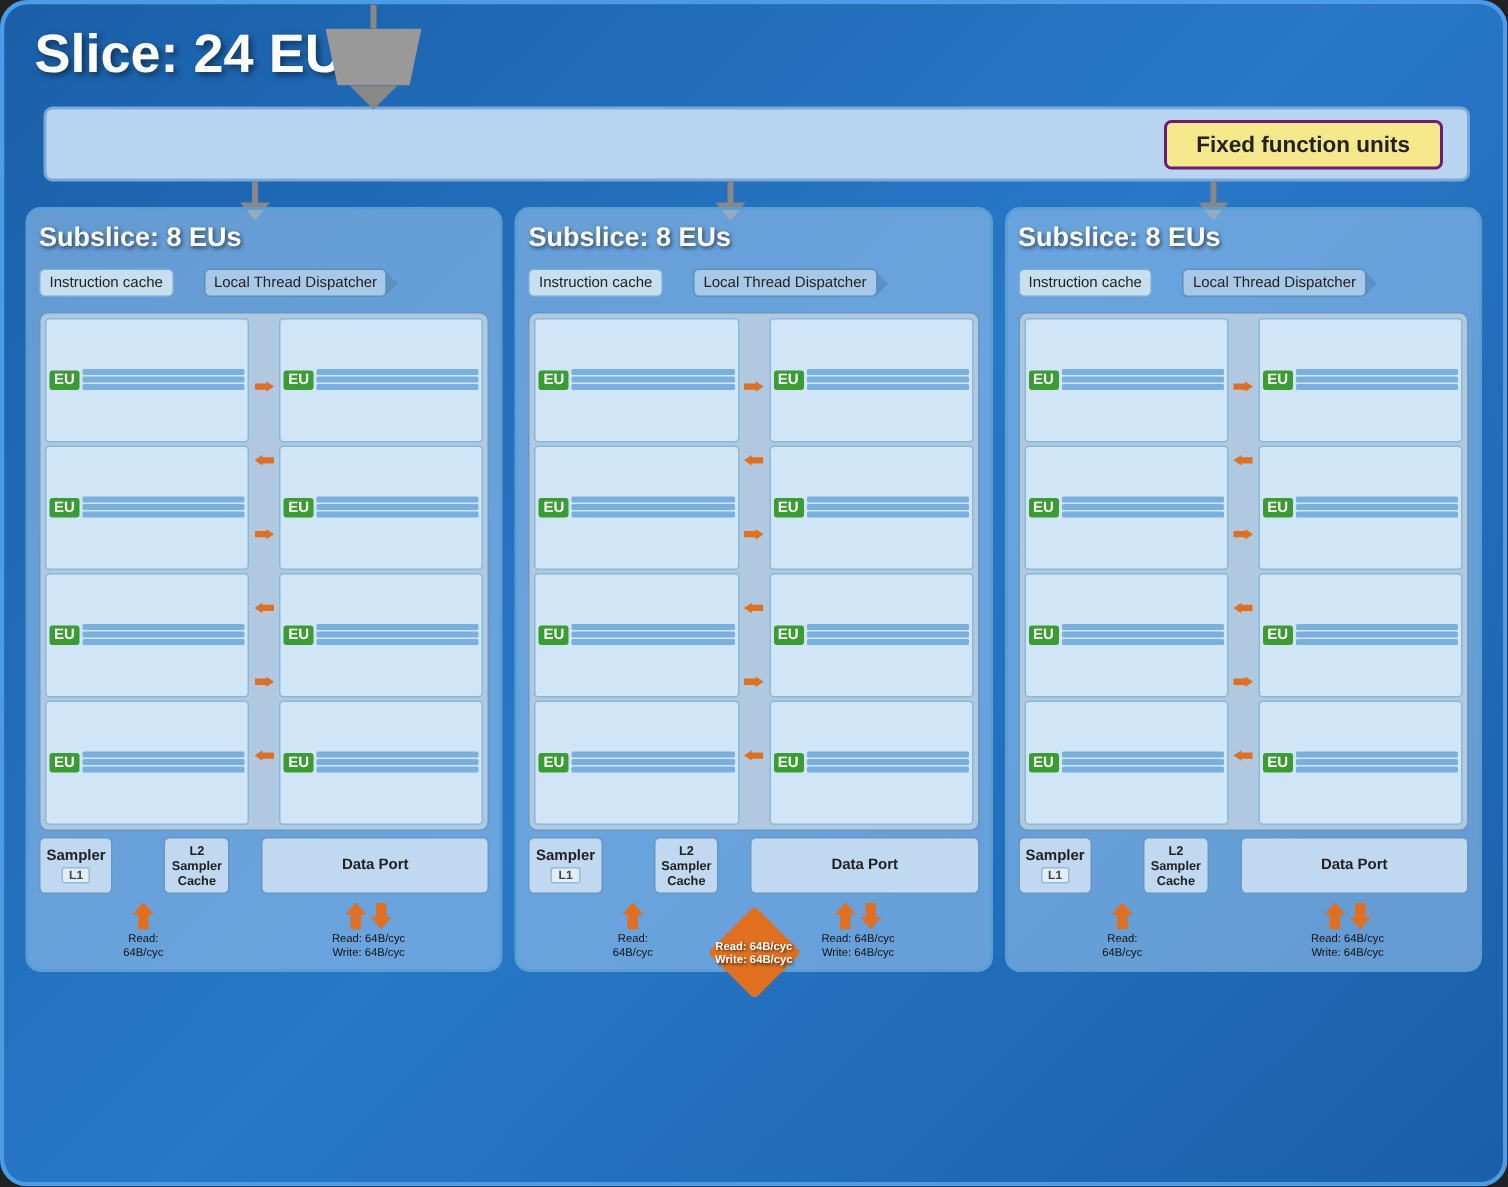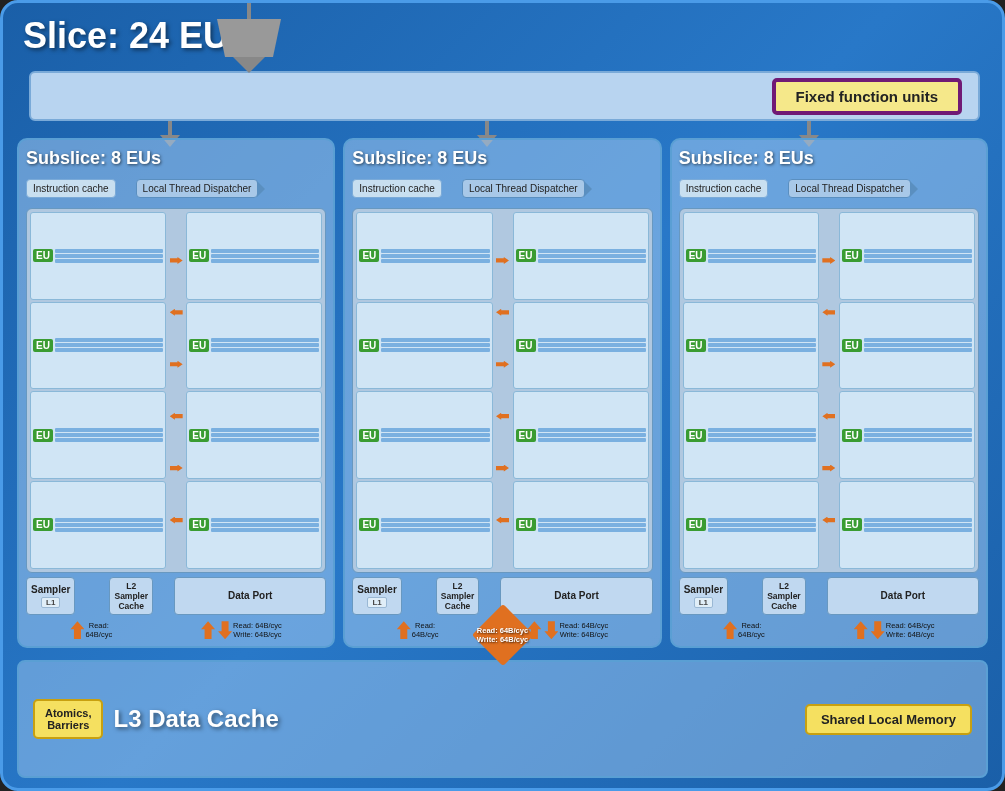--- a/index.html
+++ b/index.html
@@ -210,20 +210,21 @@
       justify-content: center;
     }
     .rw-area {
       display: flex;
       justify-content: space-around;
       align-items: flex-end;
       padding: 2px 0 0;
     }
     .rw-group {
       display: flex;
+      flex-direction: column;
       align-items: center;
       gap: 1px;
     }
     .arr-up-sm {
       width: 14px;
       height: 18px;
       background: #e07020;
       clip-path: polygon(25% 100%, 25% 45%, 0% 45%, 50% 0%, 100% 45%, 75% 45%, 75% 100%);
     }
     .arr-down-sm {
@@ -318,21 +319,21 @@
 
   <div class="title">Slice: 24 EUs</div>
 
   <div style="position:absolute;top:0;left:206px;display:flex;flex-direction:column;align-items:center;z-index:5">
     <div style="width:4px;height:16px;background:#888;"></div>
     <div style="width:80px;height:38px;background:#999;clip-path:polygon(10% 0%,90% 0%,80% 100%,20% 100%);"></div>
     <div style="width:0;height:0;border-left:16px solid transparent;border-right:16px solid transparent;border-top:16px solid #888;"></div>
   </div>
 
   <div style="position:absolute;top:68px;left:26px;right:22px;height:50px;background:#b8d4f0;border-radius:6px;border:2px solid #7aaad8;display:flex;align-items:center;justify-content:flex-end;padding-right:16px;">
-    <div style="background:#f5e88a;border:4px solid #701a75;border-radius:5px;padding:6px 20px;font-size:15px;font-weight:bold;color:#222;">Fixed function units</div>
+    <div style="background:#f5e88a;border:2px solid #701a75;border-radius:5px;padding:6px 20px;font-size:15px;font-weight:bold;color:#222;">Fixed function units</div>
   </div>
 
   <div style="position:absolute;top:118px;left:165px;width:4px;height:18px;background:#888;"></div>
   <div style="position:absolute;top:118px;left:482px;width:4px;height:18px;background:#888;"></div>
   <div style="position:absolute;top:118px;left:804px;width:4px;height:18px;background:#888;"></div>
   <div style="position:absolute;top:132px;left:157px;width:0;height:0;border-left:10px solid transparent;border-right:10px solid transparent;border-top:12px solid #888;"></div>
   <div style="position:absolute;top:132px;left:474px;width:0;height:0;border-left:10px solid transparent;border-right:10px solid transparent;border-top:12px solid #888;"></div>
   <div style="position:absolute;top:132px;left:796px;width:0;height:0;border-left:10px solid transparent;border-right:10px solid transparent;border-top:12px solid #888;"></div>
 
   <div class="subslices-wrapper">
@@ -680,28 +681,19 @@
             <div class="arr-up-sm"></div>
             <div class="arr-down-sm"></div>
           </div>
           <div class="rw-txt">Read: 64B/cyc<br>Write: 64B/cyc</div>
         </div>
       </div>
     </div>
 
   </div>
 
-  <div class="l3-bottom">
-    <div class="atomics-btn">
-      <span>Atomics,<br>Barriers</span>
-    </div>
-    <div class="l3-text">L3 Data Cache</div>
-    <div class="slm-btn">
-      <span>Shared Local Memory</span>
-    </div>
-  </div>
 
   <div class="diamond-wrapper">
     <div class="diamond"></div>
     <div class="diamond-label">Read: 64B/cyc<br>Write: 64B/cyc</div>
   </div>
 
 </div>
 
 </body></html>

